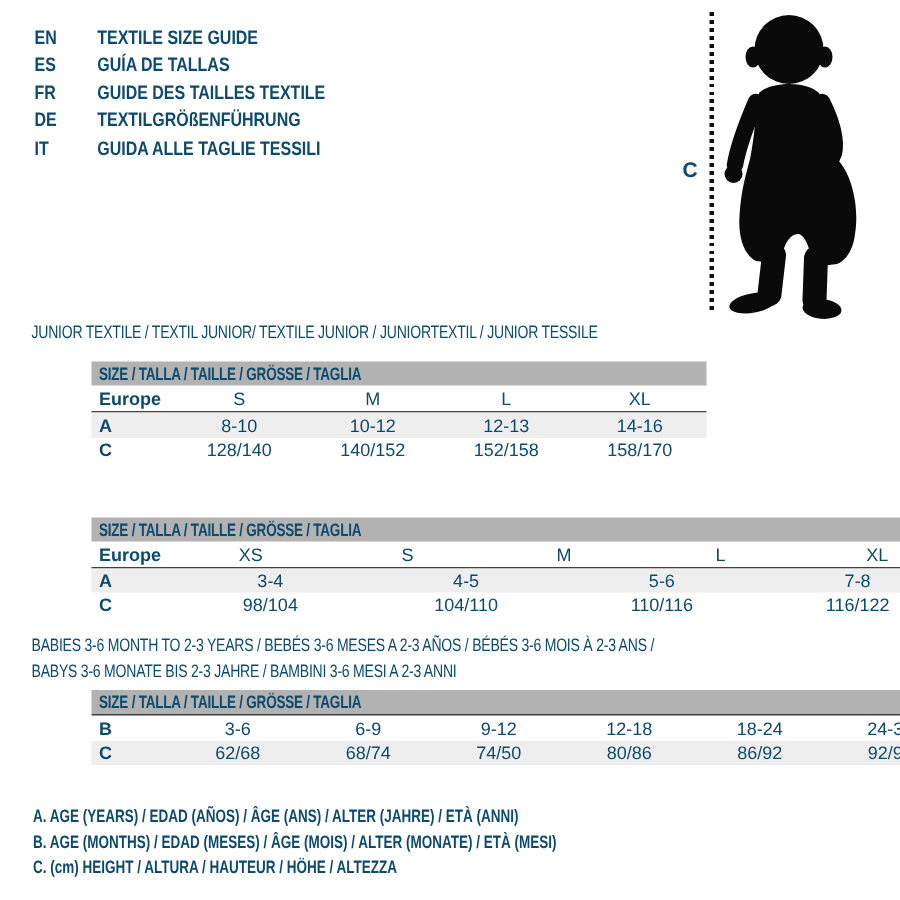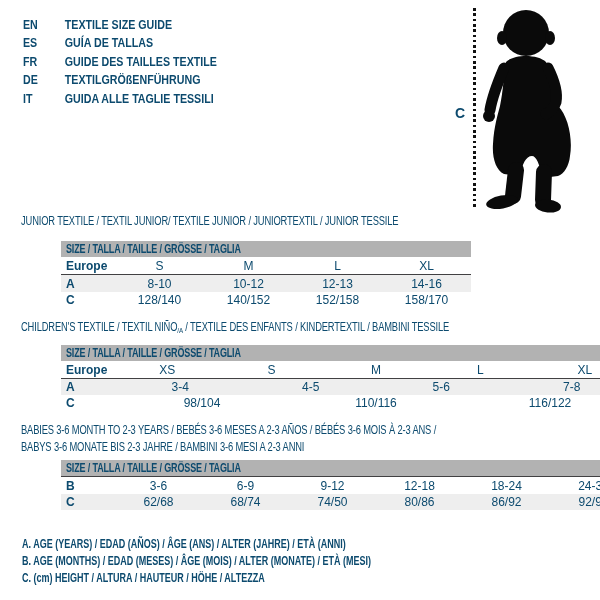--- a/index.html
+++ b/index.html
@@ -122,23 +122,20 @@
     </div>
     <div class="row h16">
       <span class="lbl">C</span>
       <span class="cell">128/140</span>
       <span class="cell">140/152</span>
       <span class="cell">152/158</span>
       <span class="cell">158/170</span>
     </div>
   </div>
 
-  <div class="section-title" style="top:320px">
-    <span class="cond"><span>CHILDREN'S TEXTILE / TEXTIL NIÑO</span><span class="sub">/A</span><span> / TEXTILE DES ENFANTS / KINDERTEXTIL / BAMBINI TESSILE</span></span>
-  </div>
   <div class="sg-table" style="top:345px;width:576px">
     <div class="band">
       <span class="cond" style="transform:scaleX(0.75)">SIZE / TALLA / TAILLE / GRÖSSE / TAGLIA</span>
     </div>
     <div class="row h17">
       <span class="lbl">Europe</span>
       <span class="cell">XS</span>
       <span class="cell">S</span>
       <span class="cell">M</span>
       <span class="cell">L</span>
@@ -148,20 +145,21 @@
     <div class="row h16 light">
       <span class="lbl">A</span>
       <span class="cell">3-4</span>
       <span class="cell">4-5</span>
       <span class="cell">5-6</span>
       <span class="cell">7-8</span>
     </div>
     <div class="row h16">
       <span class="lbl">C</span>
       <span class="cell">98/104</span>
+      <span class="cell">104/110</span>
       <span class="cell">110/116</span>
       <span class="cell">116/122</span>
     </div>
   </div>
 
   <div class="section-title" style="top:422px;line-height:17px">
     <span class="cond">BABIES 3-6 MONTH TO 2-3 YEARS / BEBÉS 3-6 MESES A 2-3 AÑOS / BÉBÉS 3-6 MOIS À 2-3 ANS /</span><br>
     <span class="cond">BABYS 3-6 MONATE BIS 2-3 JAHRE / BAMBINI 3-6 MESI A 2-3 ANNI</span>
   </div>
   <div class="sg-table" style="top:460px;width:576px">

